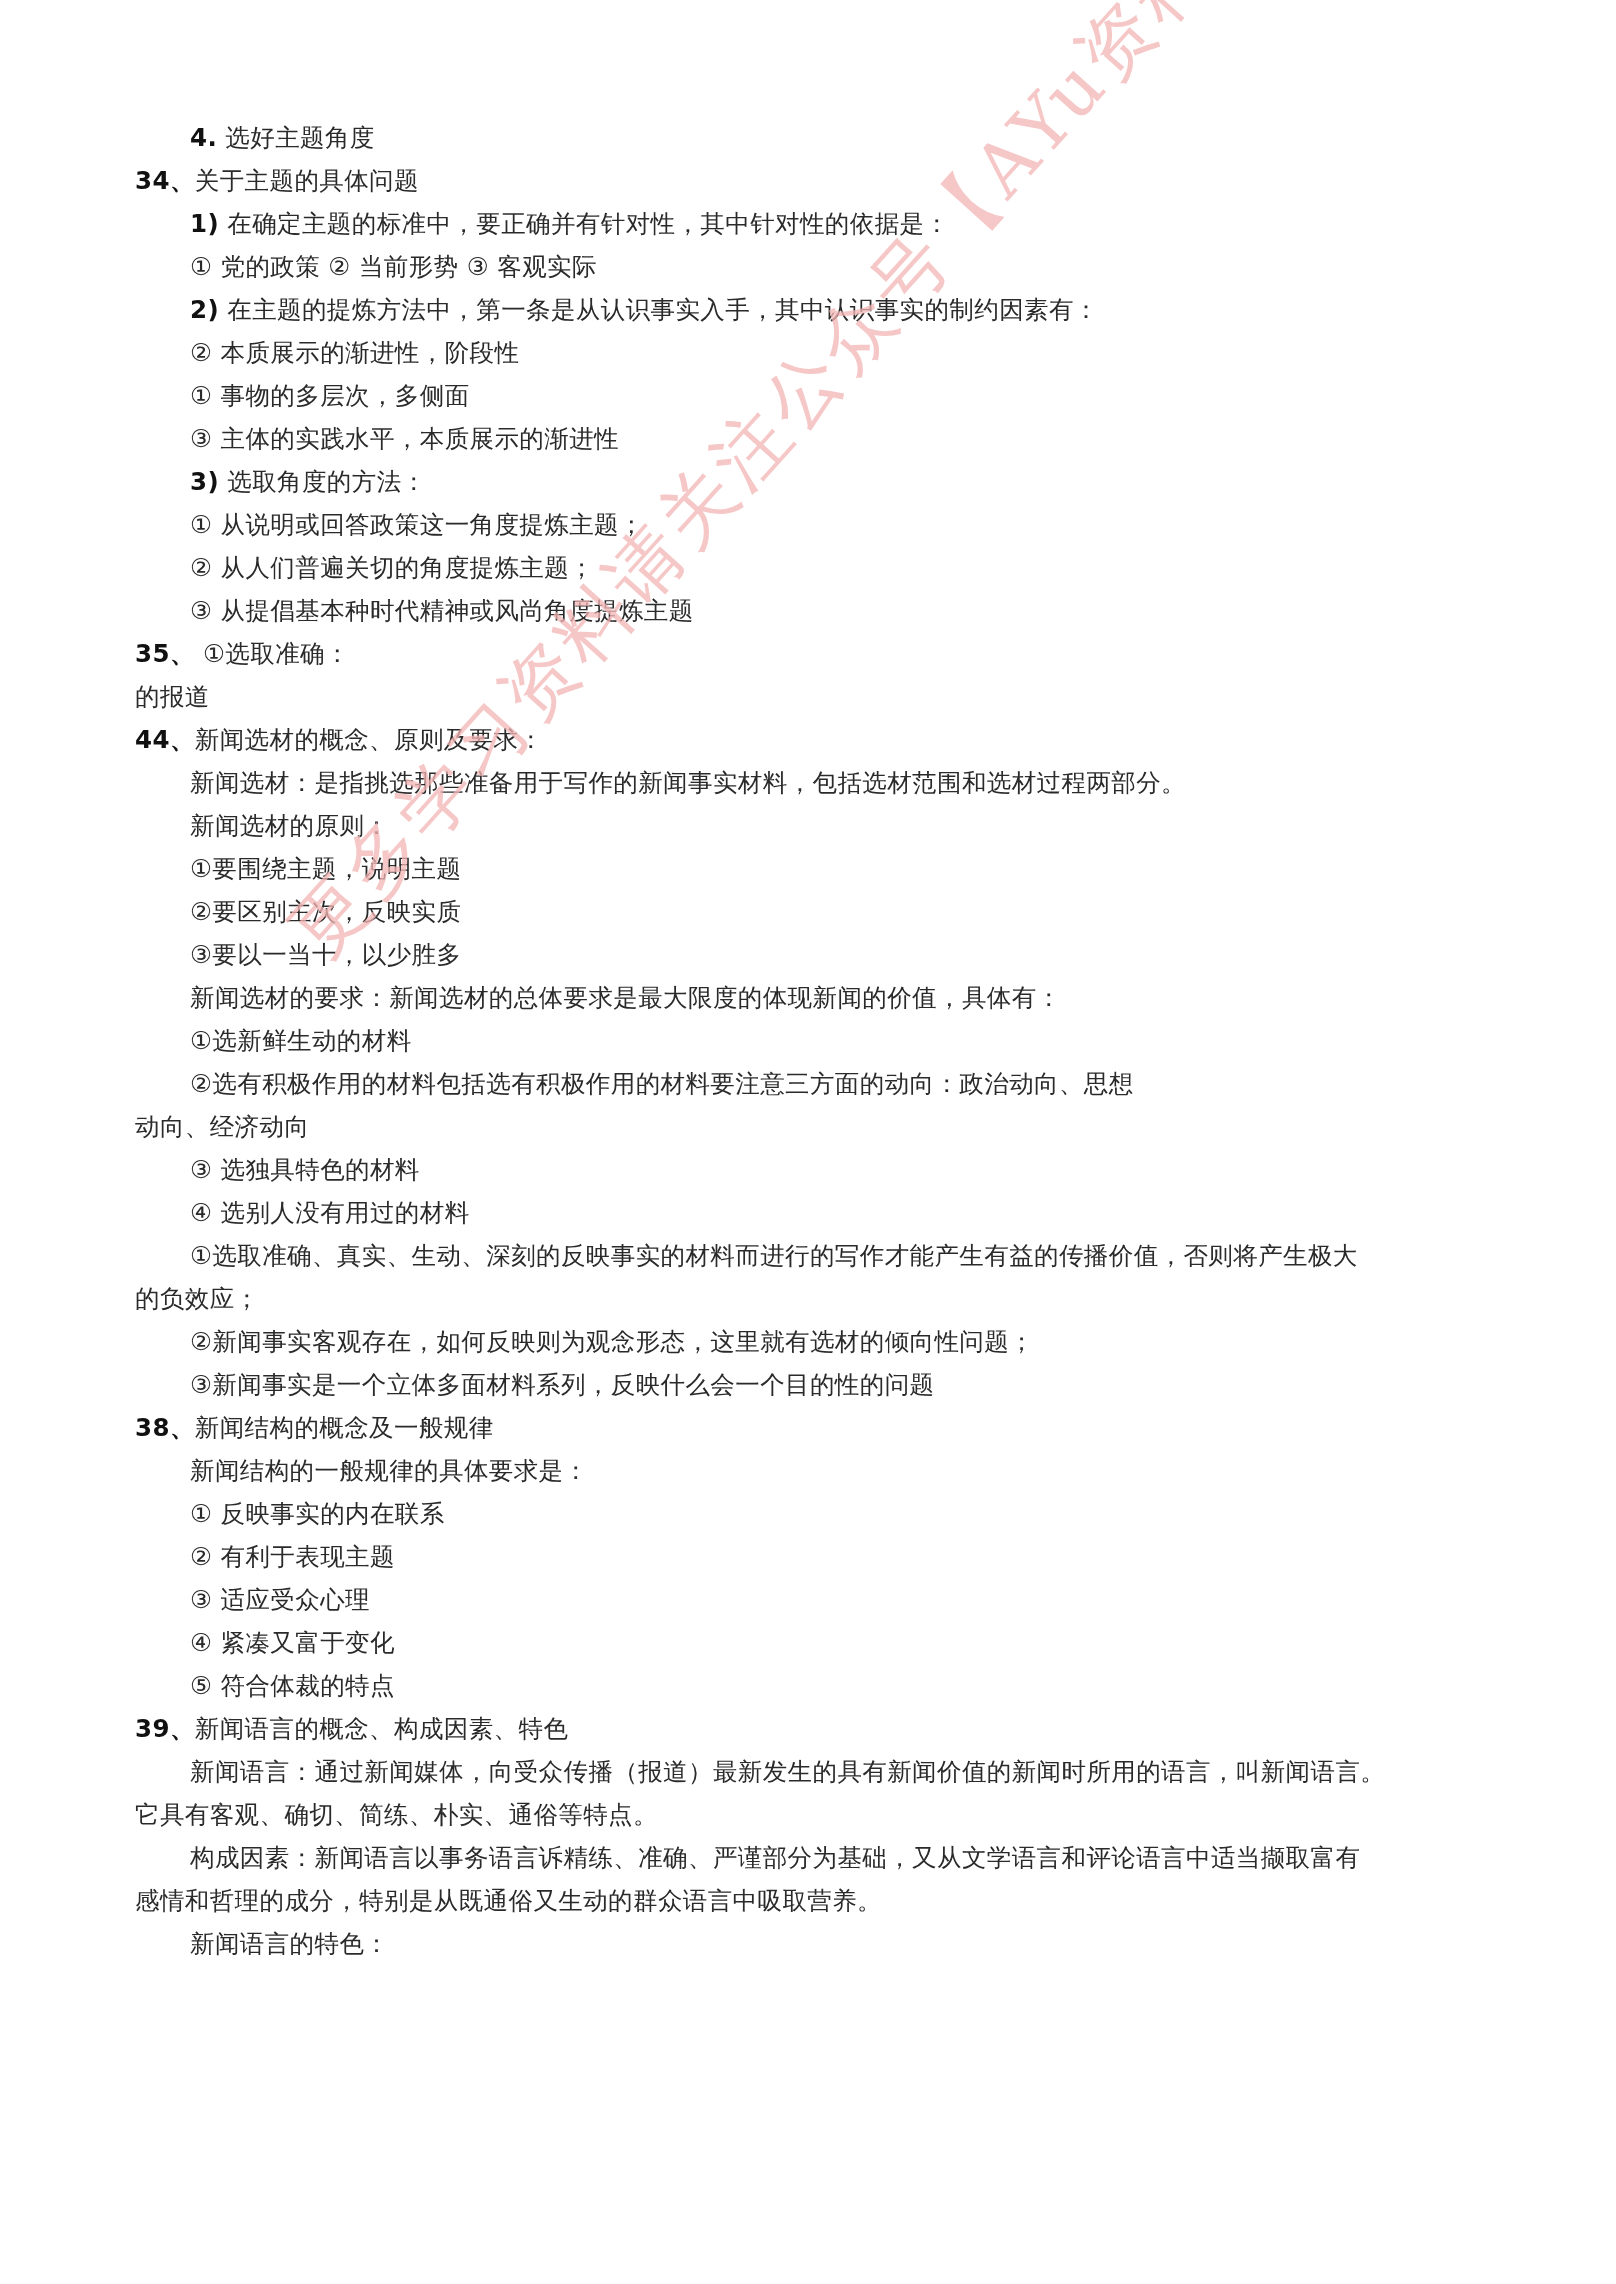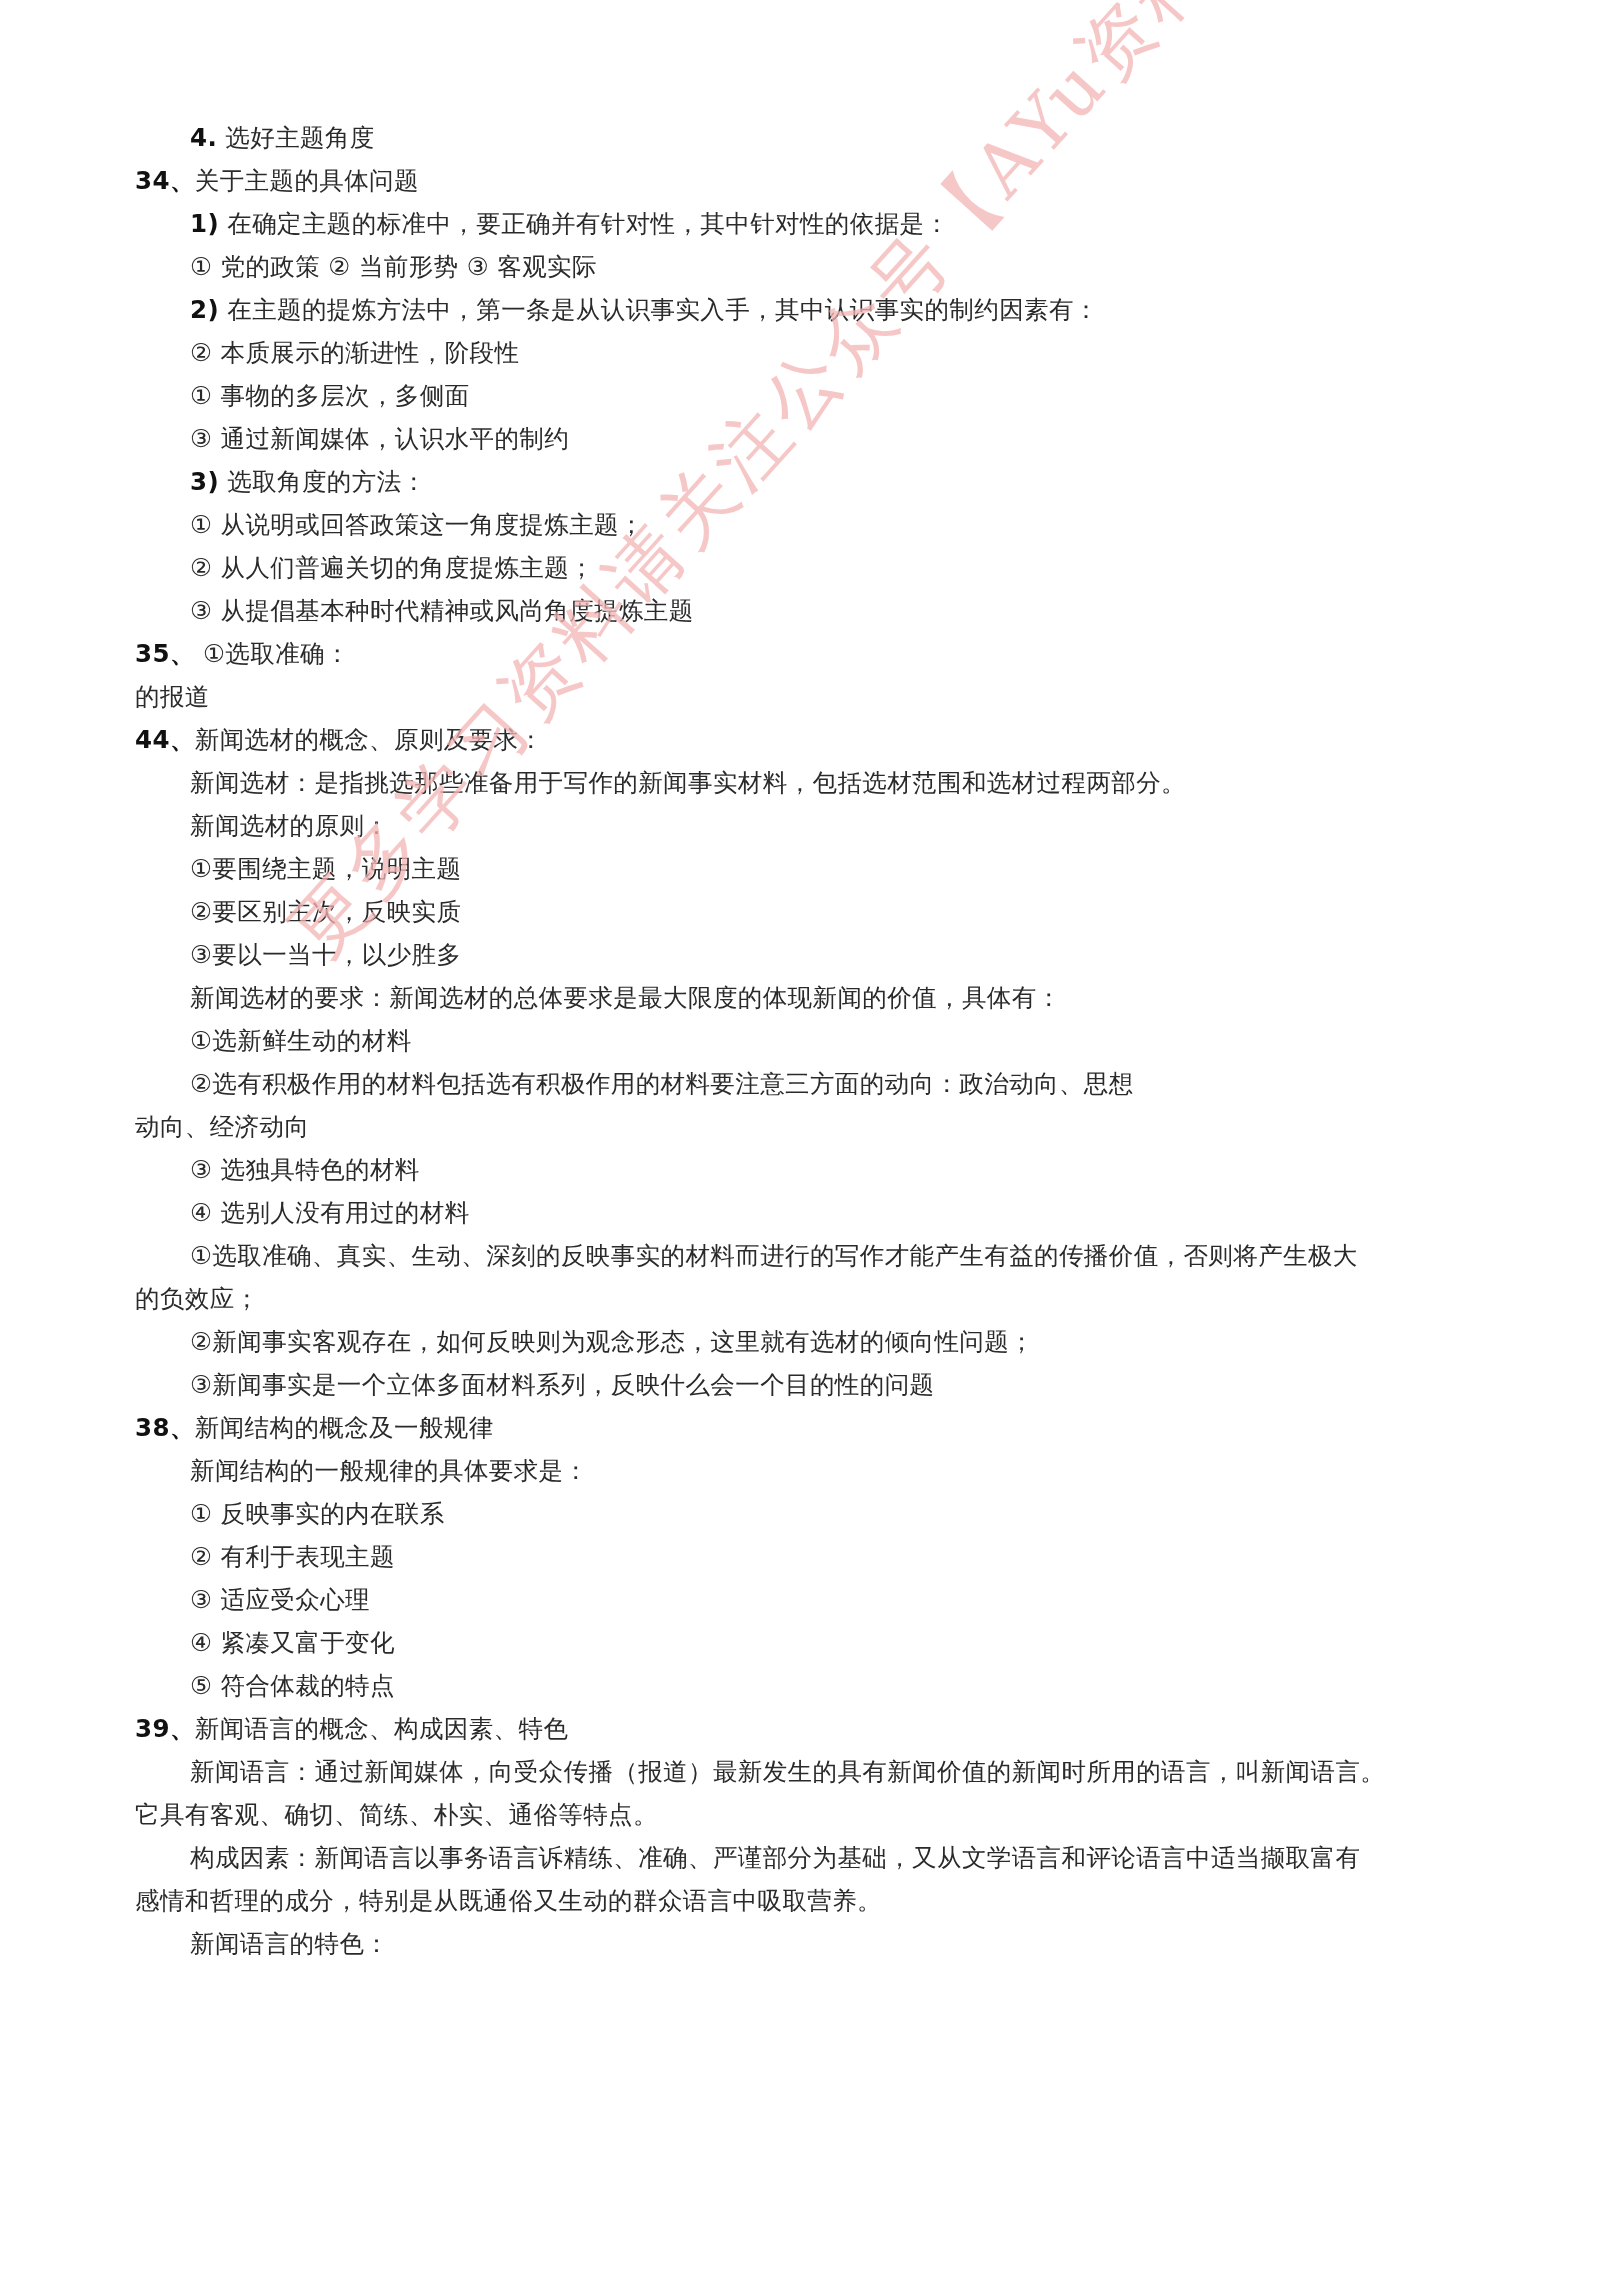--- a/index.html
+++ b/index.html
@@ -20,21 +20,21 @@
 
 <div class="page">
   <div class="content" id="content">
       <div class="line ind"><span class="num">4.</span><span> 选好主题角度</span></div>
       <div class="line"><span class="num">34、</span><span>关于主题的具体问题</span></div>
       <div class="line ind"><span class="num">1)</span><span> 在确定主题的标准中，要正确并有针对性，其中针对性的依据是：</span></div>
       <div class="line ind"><span class="num"></span><span>① 党的政策 ② 当前形势 ③ 客观实际</span></div>
       <div class="line ind"><span class="num">2)</span><span> 在主题的提炼方法中，第一条是从认识事实入手，其中认识事实的制约因素有：</span></div>
       <div class="line ind"><span class="num"></span><span>② 本质展示的渐进性，阶段性</span></div>
       <div class="line ind"><span class="num"></span><span>① 事物的多层次，多侧面</span></div>
-      <div class="line ind"><span class="num"></span><span>③ 通过新闻媒体，认识水平的制约</span></div>
+      <div class="line ind"><span class="num"></span><span>③ 主体的实践水平，本质展示的渐进性</span></div>
       <div class="line ind"><span class="num">3)</span><span> 选取角度的方法：</span></div>
       <div class="line ind"><span class="num"></span><span>① 从说明或回答政策这一角度提炼主题；</span></div>
       <div class="line ind"><span class="num"></span><span>② 从人们普遍关切的角度提炼主题；</span></div>
       <div class="line ind"><span class="num"></span><span>③ 从提倡基本种时代精神或风尚角度提炼主题</span></div>
       <div class="line"><span class="num">35、</span><span>  ①选取准确：</span></div>
       <div class="line"><span class="num"></span><span>的报道</span></div>
       <div class="line"><span class="num">44、</span><span>新闻选材的概念、原则及要求：</span></div>
       <div class="line ind"><span class="num"></span><span>新闻选材：是指挑选那些准备用于写作的新闻事实材料，包括选材范围和选材过程两部分。</span></div>
       <div class="line ind"><span class="num"></span><span>新闻选材的原则：</span></div>
       <div class="line ind"><span class="num"></span><span>①要围绕主题，说明主题</span></div>

